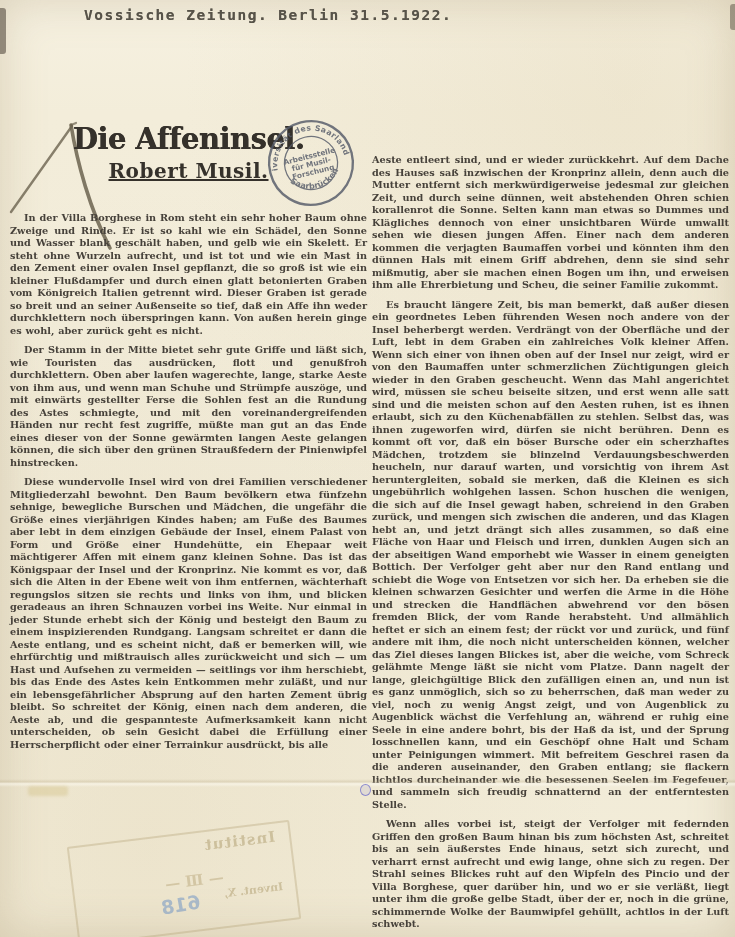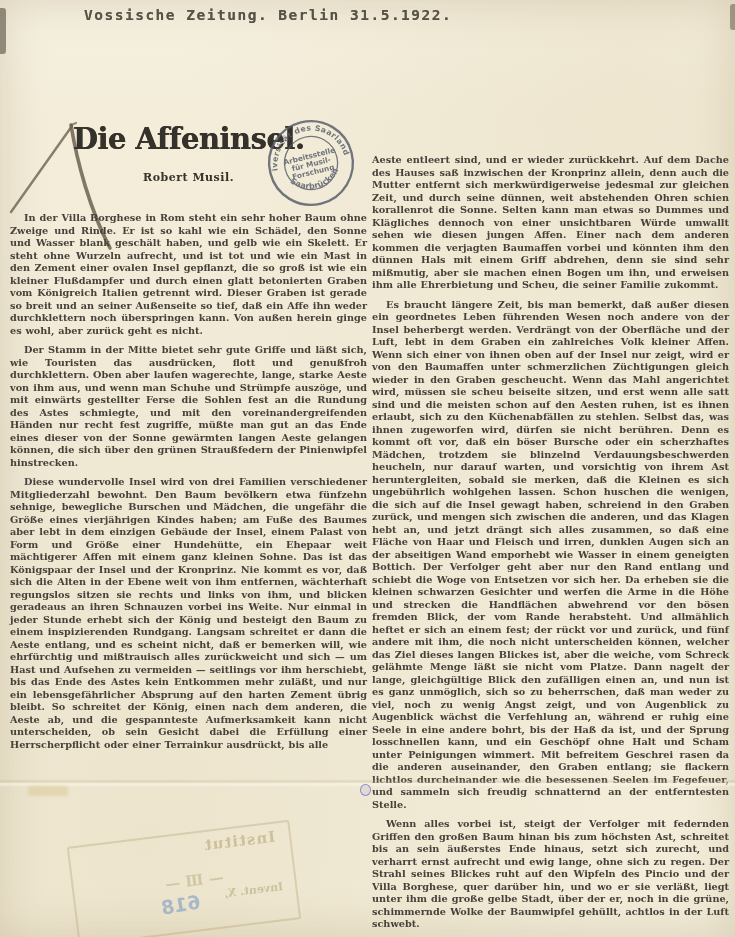--- a/index.html
+++ b/index.html
@@ -29,21 +29,21 @@
   .col p{margin:0 0 7px 0;text-indent:14px;}
   .col-left{left:10px;top:212px;height:650px;}
   .col-right{left:372px;top:122px;height:810px;margin-top:32px;}
   .col-right p:first-child{text-indent:0;}
 
   
   .headline{position:absolute;left:10px;top:122px;width:357px;text-align:center;color:#35312b;}
   .title{font-size:29px;font-weight:700;letter-spacing:-0.5px;margin:0;
          text-shadow:0.4px 0 0 #35312b;}
   .byline-prefix{margin-top:11px;font-size:11.5px;font-weight:700;letter-spacing:5px;color:#3c3831;}
-  .author{margin-top:15px;font-size:11px;font-weight:700;letter-spacing:0.5px;color:#35312b;}
+  .author{margin-top:3px;font-size:20px;font-weight:700;letter-spacing:0.5px;color:#35312b;text-decoration:underline;}
 
   
   .stamp{position:absolute;left:266px;top:118px;width:90px;height:90px;
          color:#555b69;opacity:0.82;transform:rotate(-14deg);}
   .stamp svg{width:100%;height:100%;}
   .stamp text{fill:#555b69;font-family:"DejaVu Sans", sans-serif;font-weight:700;}
 
   
   .pencil-mark{position:absolute;left:0;top:100px;width:220px;height:200px;pointer-events:none;}
 

